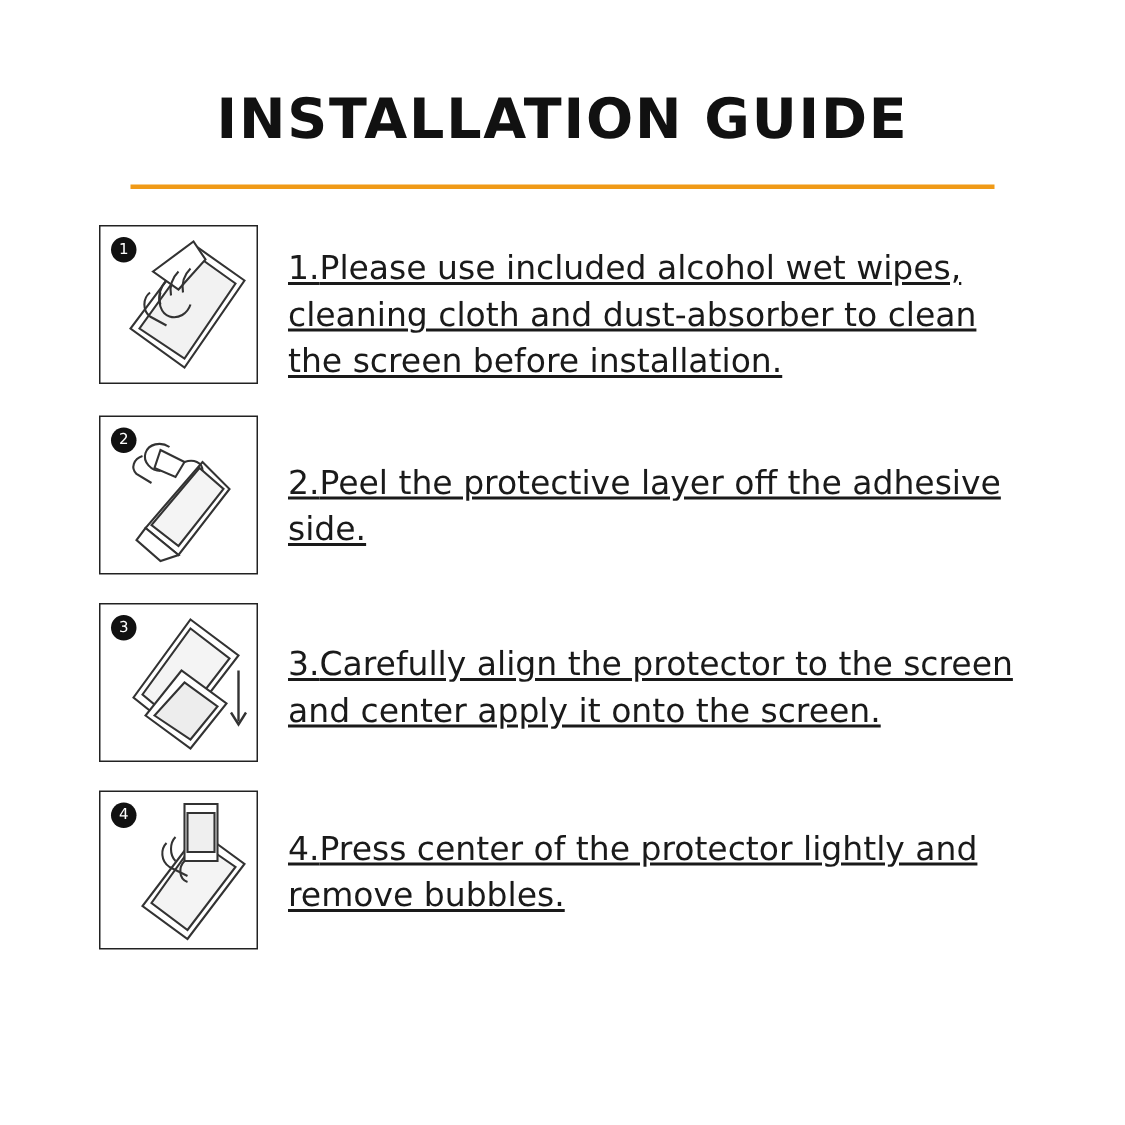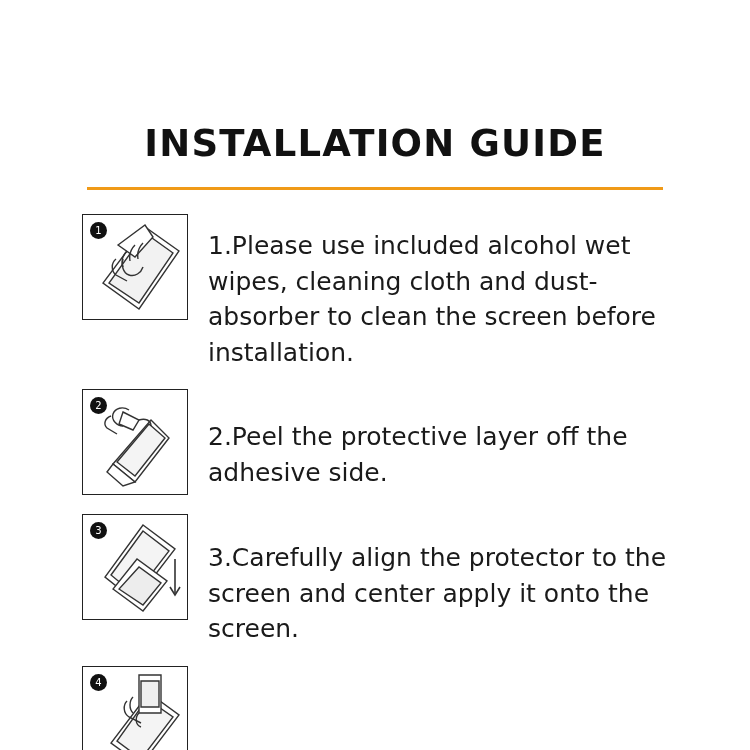--- a/index.html
+++ b/index.html
@@ -12,22 +12,21 @@
     background: #ffffff;
     font-family: "DejaVu Sans", sans-serif;
     color: #1a1a1a;
     overflow: hidden;
   }
   .page {
     position: relative;
     width: 750px;
     height: 652px;
     box-sizing: border-box;
-    padding: 16px;
-    margin-top: 48px;
+    padding: 0;
   }
   .title {
     text-align: center;
     font-size: 37px;
     font-weight: bold;
     letter-spacing: 1.2px;
     color: #111111;
     padding-top: 58px;
     font-family: "DejaVu Sans", sans-serif;
   }
@@ -67,24 +66,25 @@
     color: #fff;
     font-size: 10px;
     line-height: 17px;
     text-align: center;
     font-family: "DejaVu Sans", sans-serif;
     z-index: 5;
   }
   .text {
     flex: 1 1 auto;
     padding-left: 20px;
-    font-size: 25px;
+    font-size: 22px;
     line-height: 1.42;
     color: #1a1a1a;
     padding-top: 14px;
+    text-decoration: underline;
   }
   .step-num {
     white-space: nowrap;
   }
   .step4 .text { padding-top: 24px; }
   .step2 .text { padding-top: 30px; }
   .step3 .text { padding-top: 26px; }
   svg { display: block; }
 </style>
 </head>
@@ -165,16 +165,19 @@
             <path d="M66 26 L96 48 L58 98 L28 76 Z" fill="#ffffff"></path>
             <path d="M64 32 L90 50 L58 92 L34 74 Z" fill="#f4f4f4"></path>
             <path d="M56 8 L78 8 L78 46 L56 46 Z" fill="#ffffff"></path>
             <path d="M58 14 L76 14 L76 40 L58 40 Z" fill="#efefef"></path>
             <path d="M44 34 C40 38 40 46 46 50 L58 56"></path>
             <path d="M50 30 C46 34 46 42 50 46"></path>
             <path d="M56 46 C52 50 52 58 58 60"></path>
           </g>
         </svg>
       </div>
+      <div class="text">
+        <span class="step-num">4.</span><span>Press center of the protector lightly and remove bubbles.</span>
+      </div>
     </div>
 
   </div>
 </div>
 
 </body></html>

